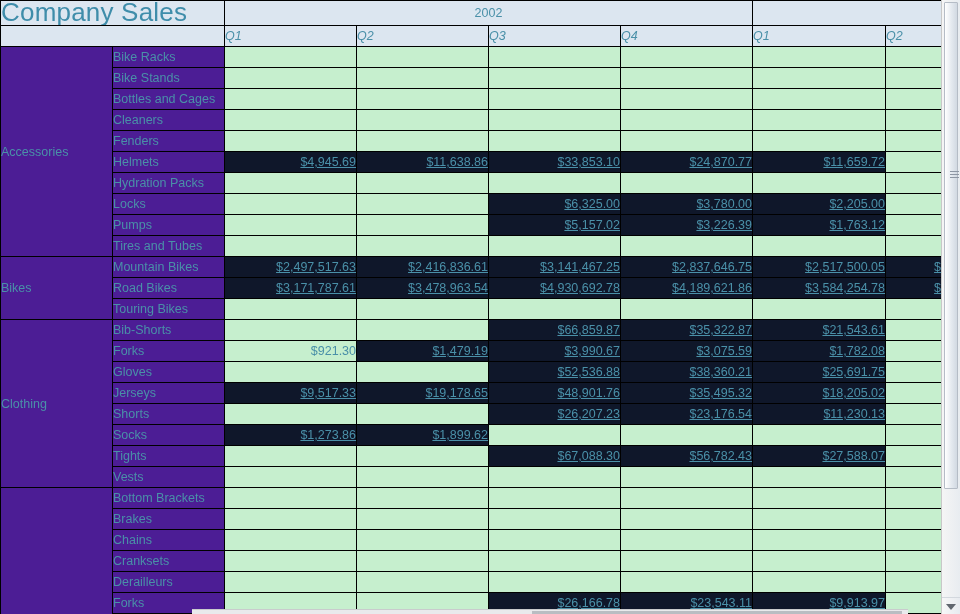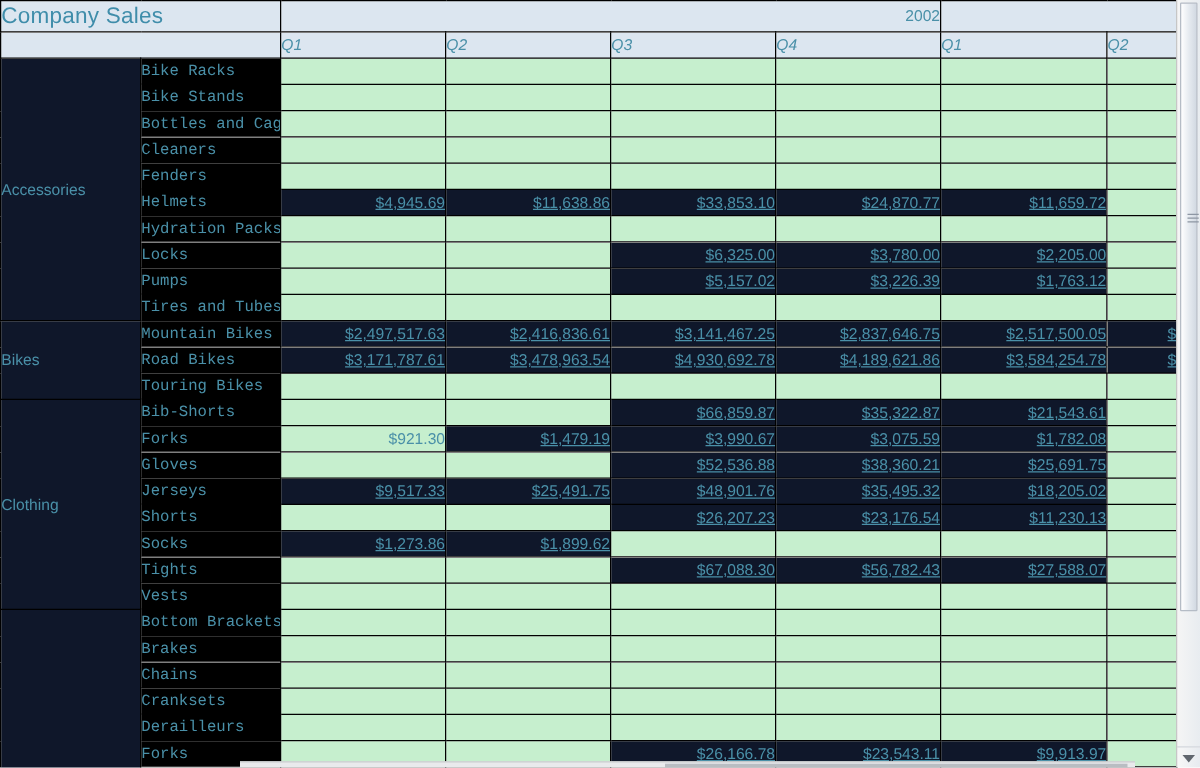--- a/index.html
+++ b/index.html
@@ -56,34 +56,34 @@
   .title-cell {
     background: #dce6f0;
     border: 1px solid #dce6f0;
     border-right: 1px solid #000000;
     border-bottom: 1px solid #000000;
     height: 22px;
     padding: 0 0 0 4px;
     vertical-align: middle;
   }
   .title-text {
-    font-size: 18px;
+    font-size: 26px;
     line-height: 26px;
     color: #3f8daa;
     letter-spacing: .2px;
     display: block;
     margin-top: -2px;
   }
   .year-cell {
     background: #dce6f0;
     border-top: 1px solid #dce6f0;
     border-left: 1px solid #dce6f0;
     border-right: 1px solid #000000;
     border-bottom: 1px solid #000000;
-    text-align: right;
+    text-align: center;
     padding-right: 4px;
     height: 22px;
     font-size: 12.5px;
     color: #3f8daa;
   }
   .year-blank {
     background: #dce6f0;
     border-top: 1px solid #dce6f0;
     border-right: 1px solid #dce6f0;
     border-bottom: 1px solid #000000;
@@ -104,34 +104,33 @@
   .hdr-pad {
     background: #dce6f0;
     border-left: 1px solid #dce6f0;
     border-top: 1px solid #dce6f0;
     border-right: 1px solid #dce6f0;
     border-bottom: 1px solid #000000;
   }
 
   
   .cat-cell {
-    background: #0f172a;
+    background: #4c1d95;
     color: #3f8daa;
     vertical-align: bottom;
     padding-left: 1px;
     padding-bottom: 1px;
     border-left: 1px solid #dce6f0;
     font-size: 12.5px;
   }
   .sub-cell {
-    background: #000000;
+    background: #4c1d95;
     color: #5a9fbf;
     padding-left: 4px;
     font-size: 12.5px;
-    font-family: Liberation Mono, monospace;
   }
 
   
   .cell {
     text-align: right;
     padding-right: 4px;
     font-size: 12.5px;
   }
   .neg {
     background: #0f172a;
@@ -404,21 +403,21 @@
           <td class="cell blank-green"></td>
           <td class="cell blank-green"></td>
           <td class="cell neg">$52,536.88</td>
           <td class="cell neg">$38,360.21</td>
           <td class="cell neg">$25,691.75</td>
           <td class="cell blank-green"></td>
         </tr>
         <tr>
           <td class="sub-cell">Jerseys</td>
           <td class="cell neg">$9,517.33</td>
-          <td class="cell neg">$25,491.75</td>
+          <td class="cell neg">$19,178.65</td>
           <td class="cell neg">$48,901.76</td>
           <td class="cell neg">$35,495.32</td>
           <td class="cell neg">$18,205.02</td>
           <td class="cell blank-green"></td>
         </tr>
         <tr>
           <td class="sub-cell">Shorts</td>
           <td class="cell blank-green"></td>
           <td class="cell blank-green"></td>
           <td class="cell neg">$26,207.23</td>

